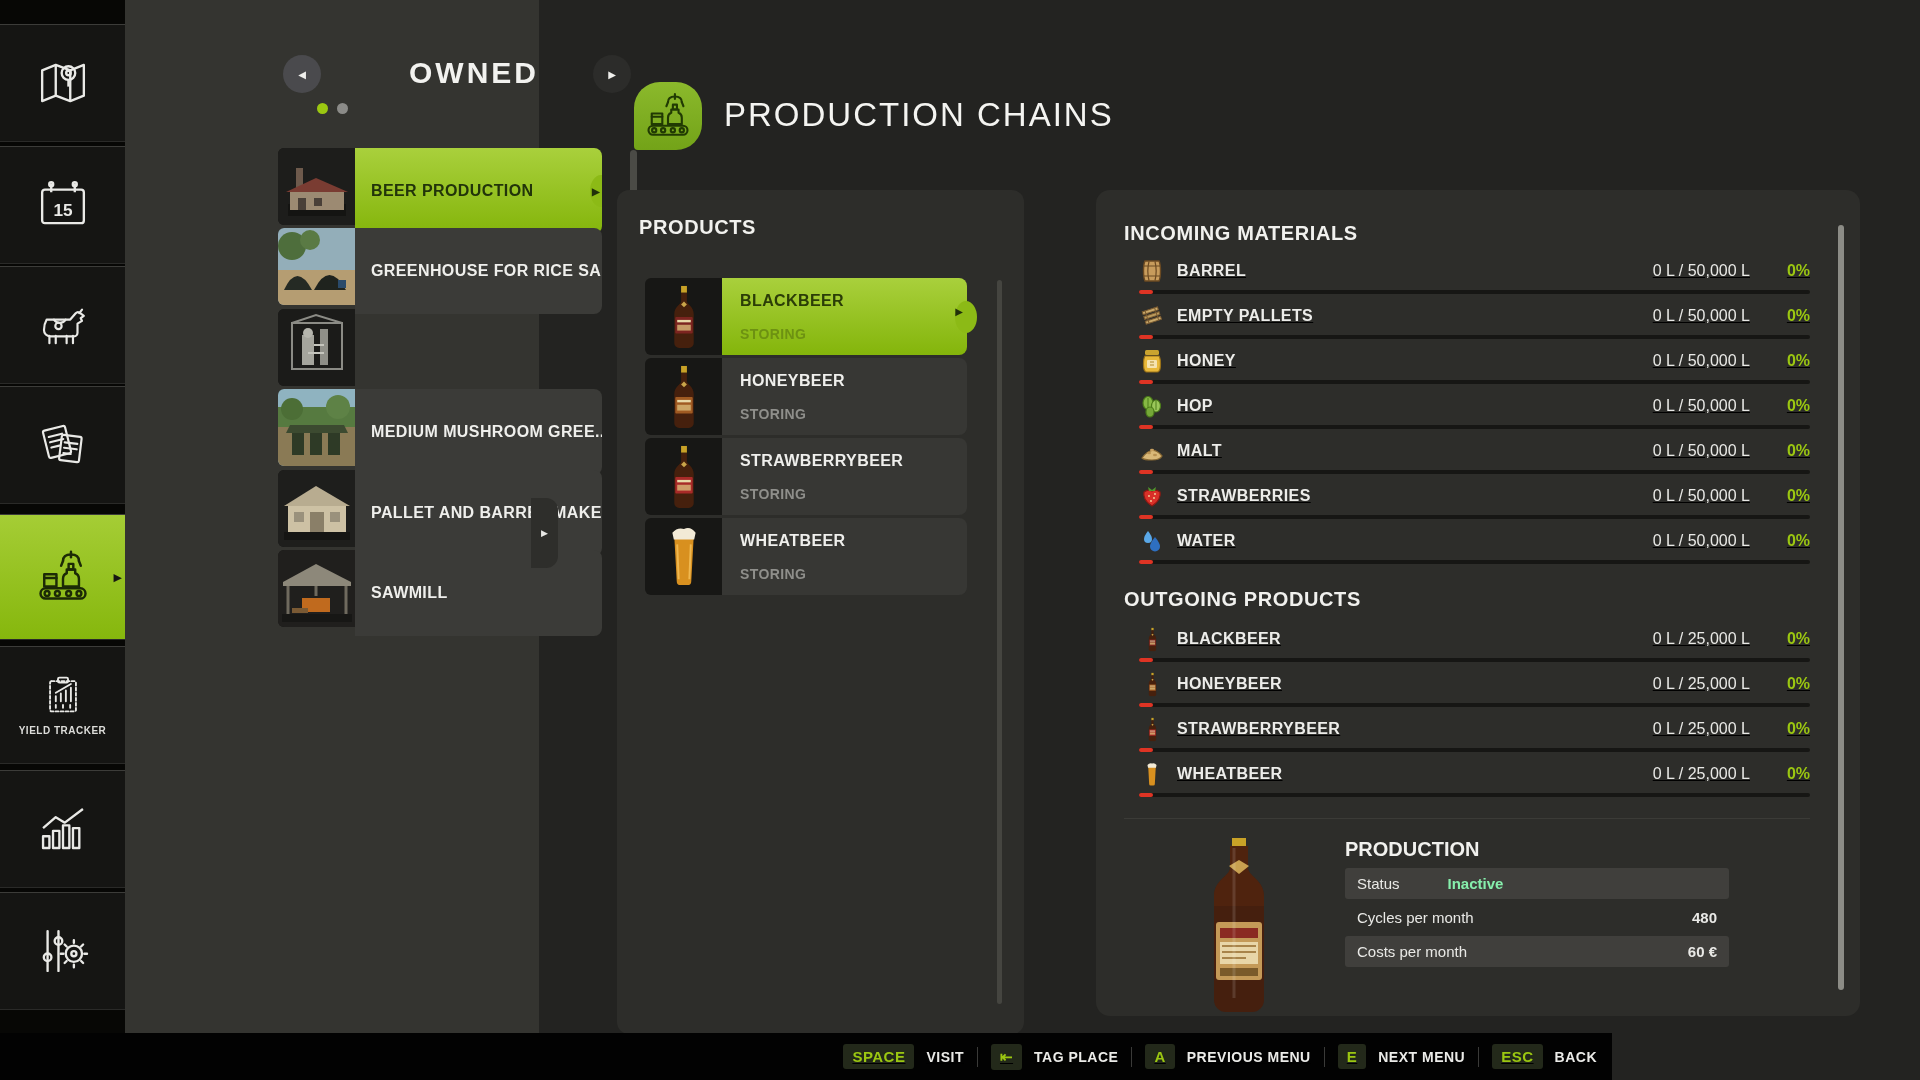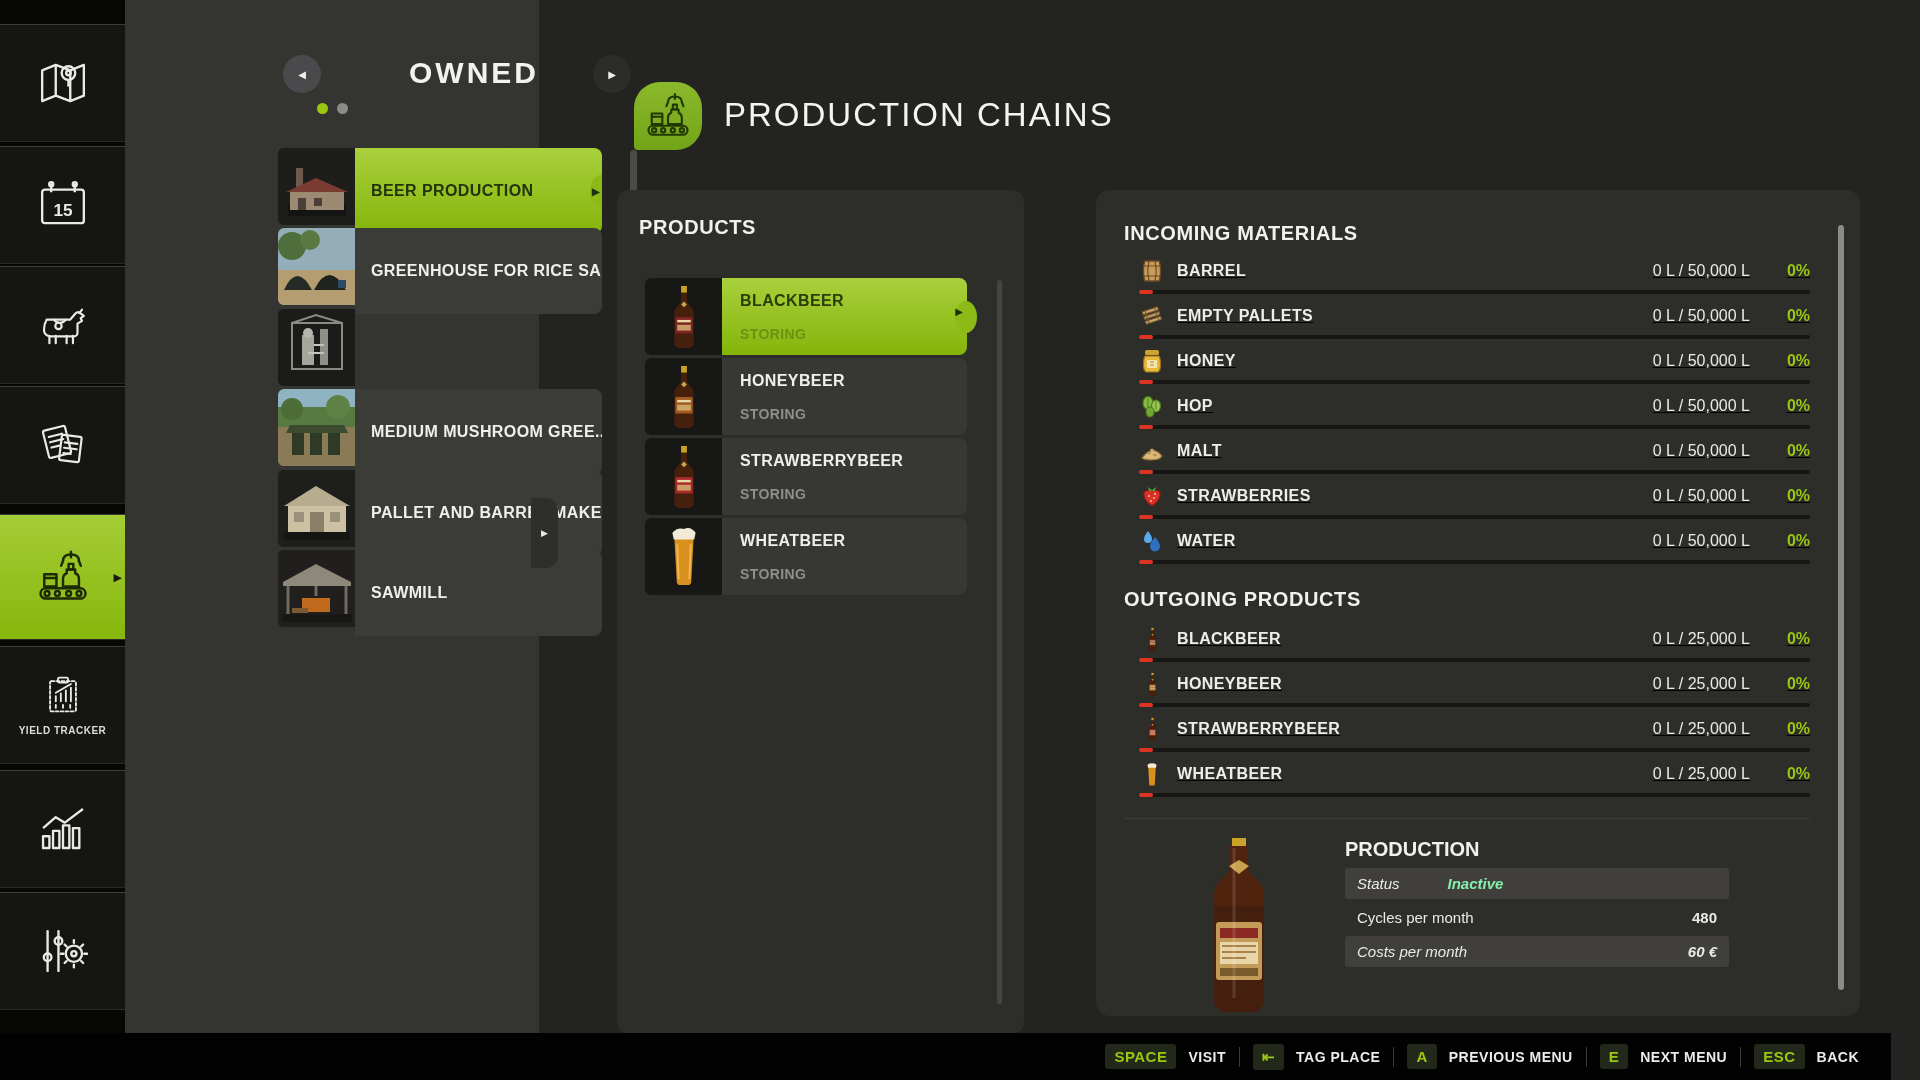--- a/index.html
+++ b/index.html
@@ -84,30 +84,30 @@
   .mat-name { color:#ededEA; font-size:16px; font-weight:bold; letter-spacing:.4px; margin-left:12px; }
   .mat-amount { margin-left:auto; color:#e9e9e6; font-size:16px; }
   .mat-pct { width:46px; text-align:right; color:#9bc711; font-size:16px; font-weight:bold; margin-left:14px; }
   .mat-bar { position:absolute; left:0; bottom:3px; width:100%; height:4px; background:#161614; border-radius:2px; }
   .mat-pill { position:absolute; left:0; top:0; width:14px; height:4px; background:#de3424; border-radius:2px; }
   #details-sep { position:absolute; left:28px; top:628px; width:686px; height:1px; background:#3b3b37; }
 
   #production-title { position:absolute; left:249px; top:648px; color:#f1f1ee; font-size:20px; font-weight:bold; }
   .pr-row { position:absolute; left:249px; width:384px; height:31px; display:flex; align-items:center;
     padding:0 12px; color:#e9e9e6; font-size:15px; }
-  .pr-row.shade { background:#403f3c; border-radius:3px;font-style:italic; }
+  .pr-row.shade { background:#403f3c; border-radius:3px; }
   .pr-value { margin-left:auto; font-weight:bold; }
   .pr-value.red { color:#86efac;margin-left:48px; }
   #bottle-big { position:absolute; left:102px; top:646px; }
 
   #main-scroll { position:absolute; left:1838px; top:225px; width:6px; height:765px; background:#8c8c86; border-radius:3px; }
 
   
-  #bottom-bar { position:absolute; left:0; top:1033px; width:1891px; height:47px; background:#020202;
-    display:flex; align-items:center; justify-content:flex-end; padding-right:32px; gap:13px; }
+  #bottom-bar { position:absolute; left:0; top:1033px; width:1612px; height:47px; background:#020202;
+    display:flex; align-items:center; justify-content:flex-end; padding-right:15px; gap:13px;text-decoration:underline; }
   .hint { display:flex; align-items:center; gap:12px; }
   .keycap { background:#23291a; color:#9bc711; font-size:15px; font-weight:bold; letter-spacing:.5px;
     padding:4px 9px; border-radius:3px; }
   .hint-label { color:#ebebE8; font-size:14px; font-weight:bold; letter-spacing:.5px; }
   .hint-sep { width:1px; height:20px; background:#3a3a38; }
 </style>
 </head>
 <body>
 
 <svg width="0" height="0" style="position:absolute">

